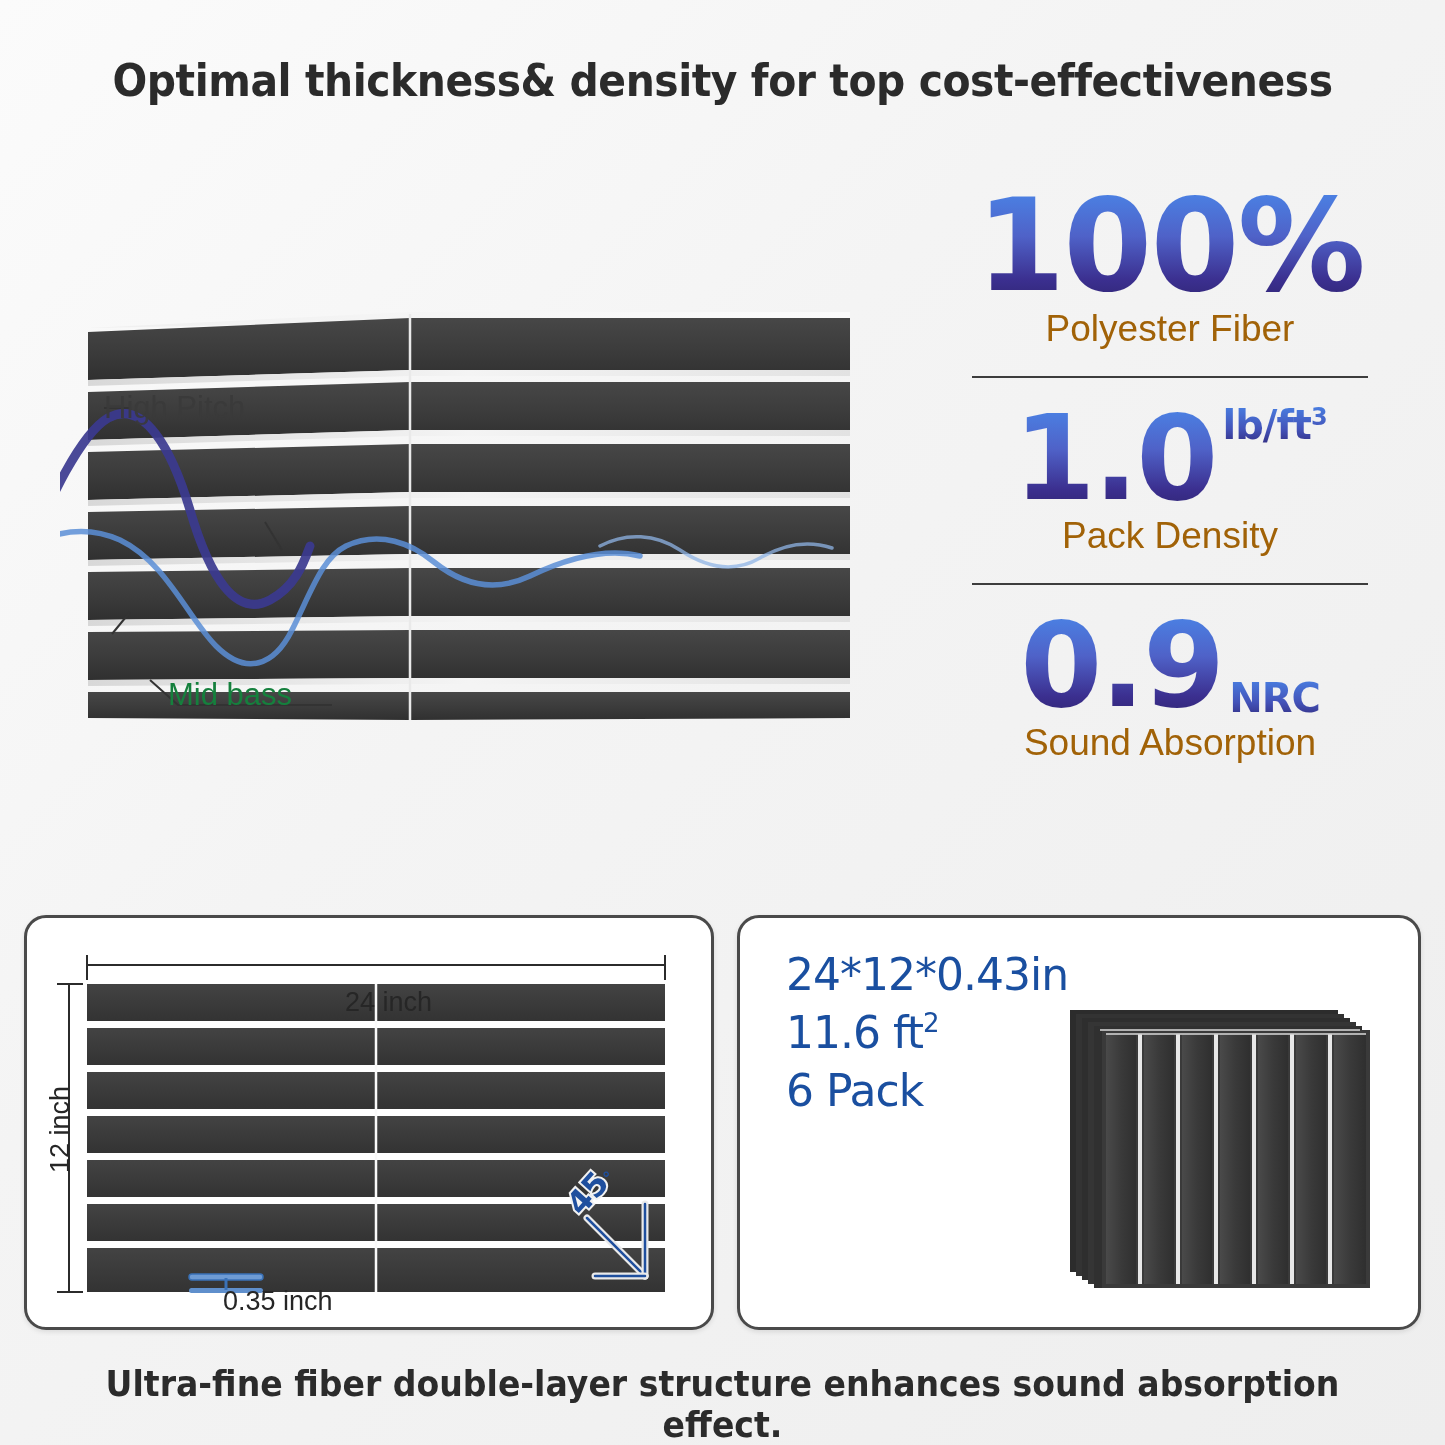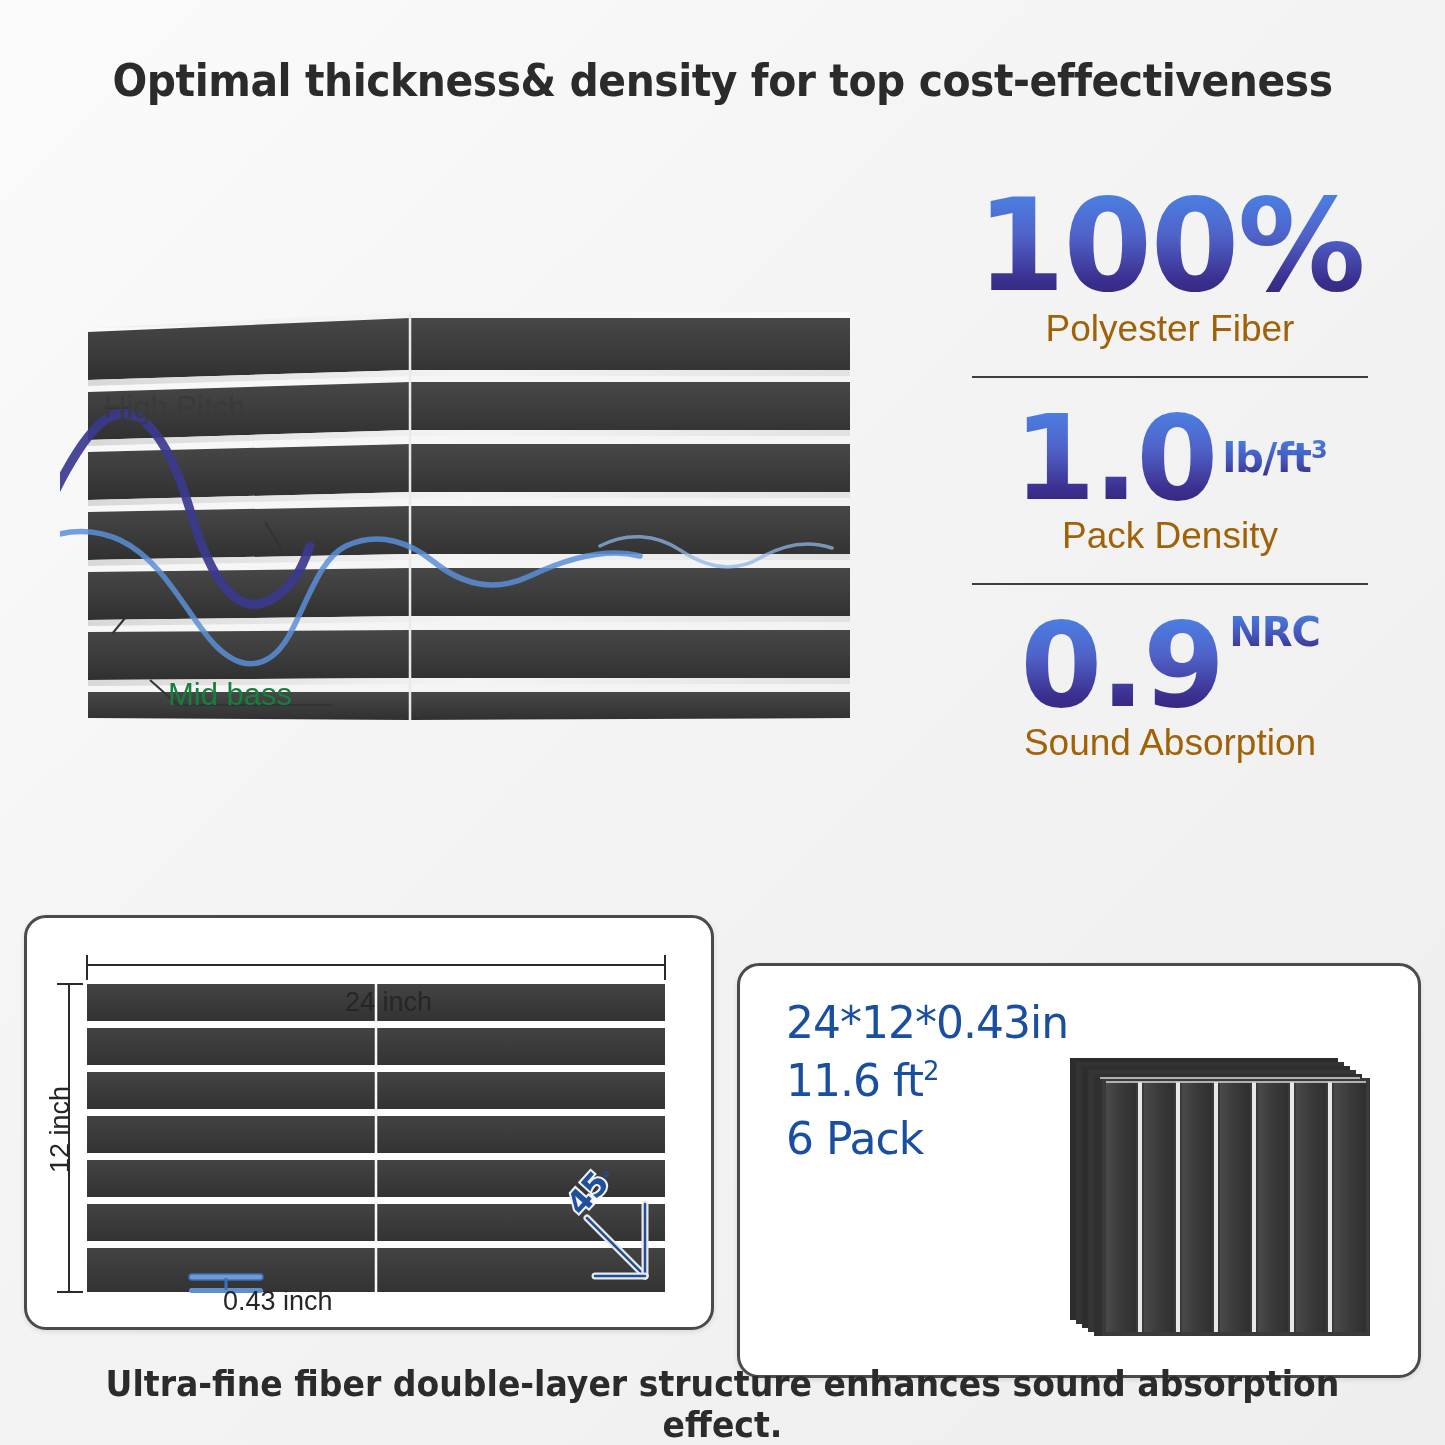--- a/index.html
+++ b/index.html
@@ -59,21 +59,21 @@
   }
   .divider { height:2px; background:#3d3d3d; margin:26px 12px 24px 12px; }
 
   
   .card {
     position:absolute; background:#fff;
     border:3px solid #4a4a4a; border-radius:22px;
     box-shadow:0 2px 5px rgba(0,0,0,.10);
   }
   .card-left  { left:24px;  top:915px; width:690px; height:415px; }
-  .card-right { left:737px; top:915px; width:684px; height:415px;margin-top:48px; }
+  .card-right { left:737px; top:915px; width:684px; height:415px; }
 
   .dim-svg { position:absolute; left:0; top:0; width:100%; height:100%; }
   .dim-text {
     position:absolute; font-size:27px; color:#262626;
     font-family:"Liberation Sans", sans-serif; white-space:nowrap;
   }
   .dim-w { left:318px; top:21px;margin-top:48px; }
   .dim-h { left:-10px; top:196px; transform:rotate(-90deg); transform-origin:center; }
   .dim-t { left:196px; top:368px; }
 
@@ -165,31 +165,31 @@
 <div class="stats">
 
   <div class="stat s1">
     <div class="stat-num">100%</div>
     <div class="stat-cap">Polyester Fiber</div>
   </div>
 
   <div class="divider"></div>
 
   <div class="stat s2">
-    <div style="display:flex;align-items:center;justify-content:center;">
+    <div style="display:flex;align-items:flex-start;justify-content:center;">
       <span class="stat-num">1.0</span>
       <span class="unit"><span>lb/ft</span><sup>3</sup></span>
     </div>
     <div class="stat-cap">Pack Density</div>
   </div>
 
   <div class="divider"></div>
 
   <div class="stat s3">
-    <div style="display:flex;align-items:flex-start;justify-content:center;">
+    <div style="display:flex;align-items:flex-end;justify-content:center;">
       <span class="stat-num">0.9</span>
       <span class="unit">NRC</span>
     </div>
     <div class="stat-cap">Sound Absorption</div>
   </div>
 </div>
 
 <div class="card card-left">
   <svg class="dim-svg" viewBox="0 0 684 409" xmlns="http://www.w3.org/2000/svg">
     <defs>
@@ -231,21 +231,21 @@
     </g>
   </svg>
 
   <div style="position:absolute;left:537px;top:253px;transform:rotate(-48deg);">
     <span style="font-family:'DejaVu Sans',sans-serif;font-weight:700;font-size:32px;
                  color:#1f4f9e;-webkit-text-stroke:4px #f2f2f2;paint-order:stroke;">45</span><span style="font-family:'DejaVu Sans',sans-serif;font-weight:700;font-size:17px;color:#1f4f9e;">°</span>
   </div>
 
   <div class="dim-text dim-w">24 inch</div>
   <div class="dim-text dim-h">12 inch</div>
-  <div class="dim-text dim-t">0.43 inch</div>
+  <div class="dim-text dim-t">0.35 inch</div>
 </div>
 
 <div class="card card-right">
   <div class="spec">
     <div>24*12*0.43in</div>
     <div><span>11.6 ft</span><sup>2</sup></div>
     <div>6 Pack</div>
   </div>
 
   <div class="stack">

